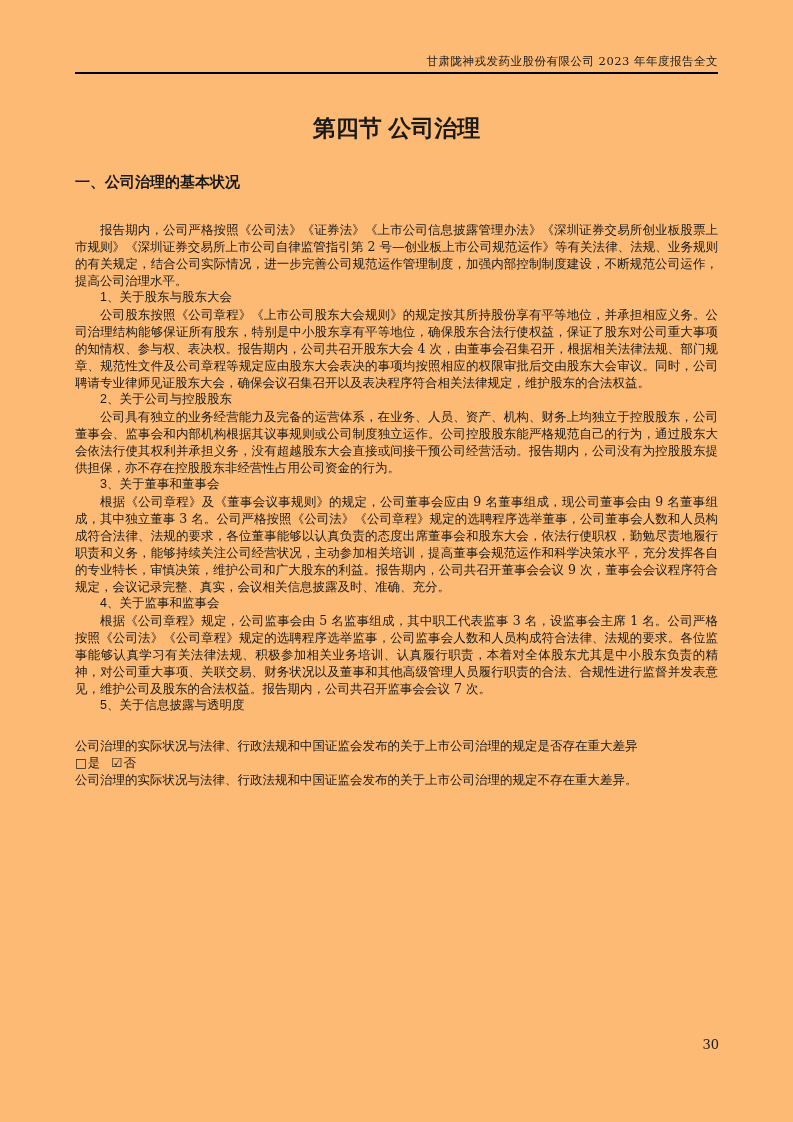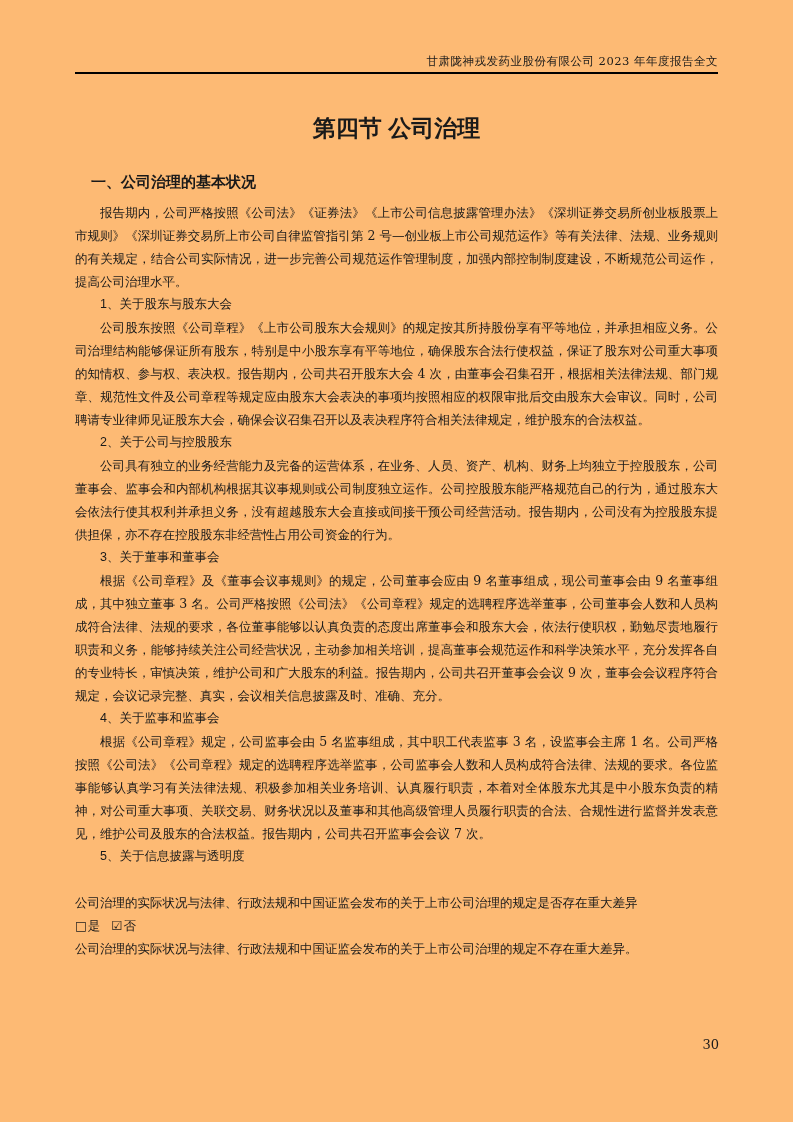--- a/index.html
+++ b/index.html
@@ -28,30 +28,30 @@
   }
   .chapter-title{
     margin:38px 0 0 0;
     text-align:center;
     font-size:23px;
     font-weight:bold;
     font-family:"Liberation Sans","DejaVu Sans",sans-serif;
     line-height:32px;
   }
   .section-heading{
-    margin:27px 0 0 16px;
+    margin:27px 0 0 0;
     font-size:15px;
     font-weight:bold;
     font-family:"Liberation Sans","DejaVu Sans",sans-serif;
     line-height:22px;
   }
   .body{
-    margin-top:8px;
+    margin-top:28px;
     font-size:12.5px;
-    line-height:23px;
+    line-height:17px;
     text-align:justify;
   }
   .body p{margin:0;}
   .para-indent{text-indent:2em;}
   .subhead{
     text-indent:2em;
     font-weight:normal;
     font-family:"Liberation Sans","DejaVu Sans",sans-serif;
   }
   .statement{margin-top:23px !important;}

